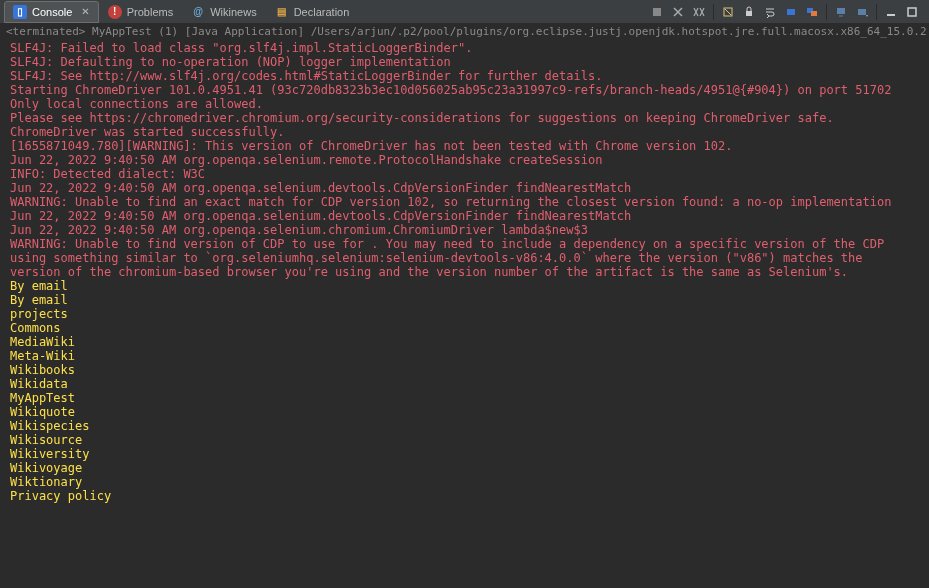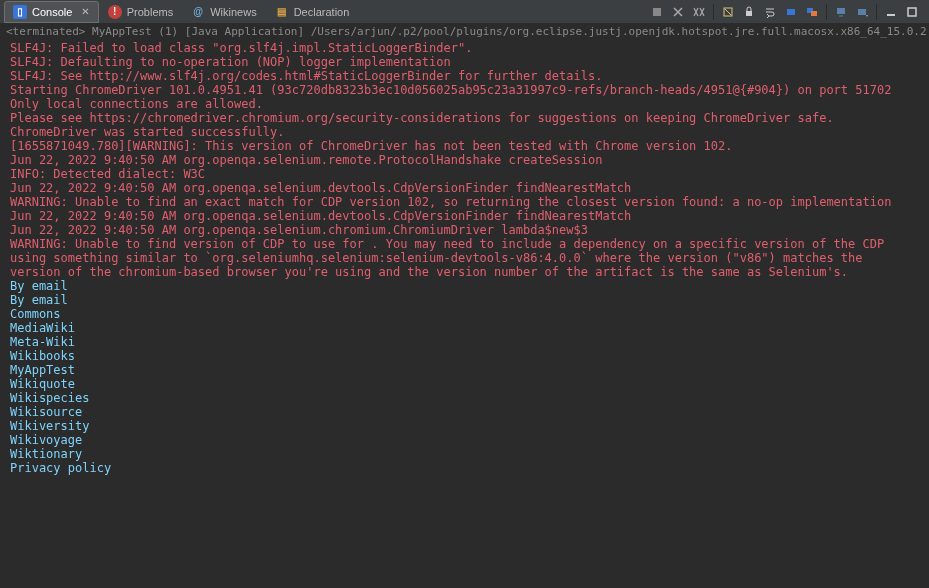--- a/index.html
+++ b/index.html
@@ -84,21 +84,21 @@
       color: #d6d6d6;
       font-family: "Menlo", "Monaco", "Consolas", monospace;
       font-size: 12px;
       line-height: 14px;
       padding: 2px 10px;
       height: calc(100% - 39px);
       overflow: hidden;
       white-space: nowrap;
     }
     .line-red { color: #e05f6e; }
-    .line-white { color: #7dd3fc; }
+    .line-white { color: #fde047; }
   </style>
 </head>
 <body>
 
 <div class="tab-bar">
   <div class="tabs">
     <div class="tab active">
       <span class="tab-icon i-console">▯</span>
       <span>Console</span>
       <span class="tab-close">✕</span>
@@ -212,24 +212,26 @@
     <div class="line-red">INFO: Detected dialect: W3C</div>
     <div class="line-red">Jun 22, 2022 9:40:50 AM org.openqa.selenium.devtools.CdpVersionFinder findNearestMatch</div>
     <div class="line-red">WARNING: Unable to find an exact match for CDP version 102, so returning the closest version found: a no-op implementation</div>
     <div class="line-red">Jun 22, 2022 9:40:50 AM org.openqa.selenium.devtools.CdpVersionFinder findNearestMatch</div>
     <div class="line-red">Jun 22, 2022 9:40:50 AM org.openqa.selenium.chromium.ChromiumDriver lambda$new$3</div>
     <div class="line-red">WARNING: Unable to find version of CDP to use for . You may need to include a dependency on a specific version of the CDP</div>
     <div class="line-red">using something similar to `org.seleniumhq.selenium:selenium-devtools-v86:4.0.0` where the version ("v86") matches the</div>
     <div class="line-red">version of the chromium-based browser you're using and the version number of the artifact is the same as Selenium's.</div>
     <div class="line-white">By email</div>
     <div class="line-white">By email</div>
+    <div class="line-white">projects</div>
     <div class="line-white">Commons</div>
     <div class="line-white">MediaWiki</div>
     <div class="line-white">Meta-Wiki</div>
     <div class="line-white">Wikibooks</div>
+    <div class="line-white">Wikidata</div>
     <div class="line-white">MyAppTest</div>
     <div class="line-white">Wikiquote</div>
     <div class="line-white">Wikispecies</div>
     <div class="line-white">Wikisource</div>
     <div class="line-white">Wikiversity</div>
     <div class="line-white">Wikivoyage</div>
     <div class="line-white">Wiktionary</div>
     <div class="line-white">Privacy policy</div>
   </div>
 

